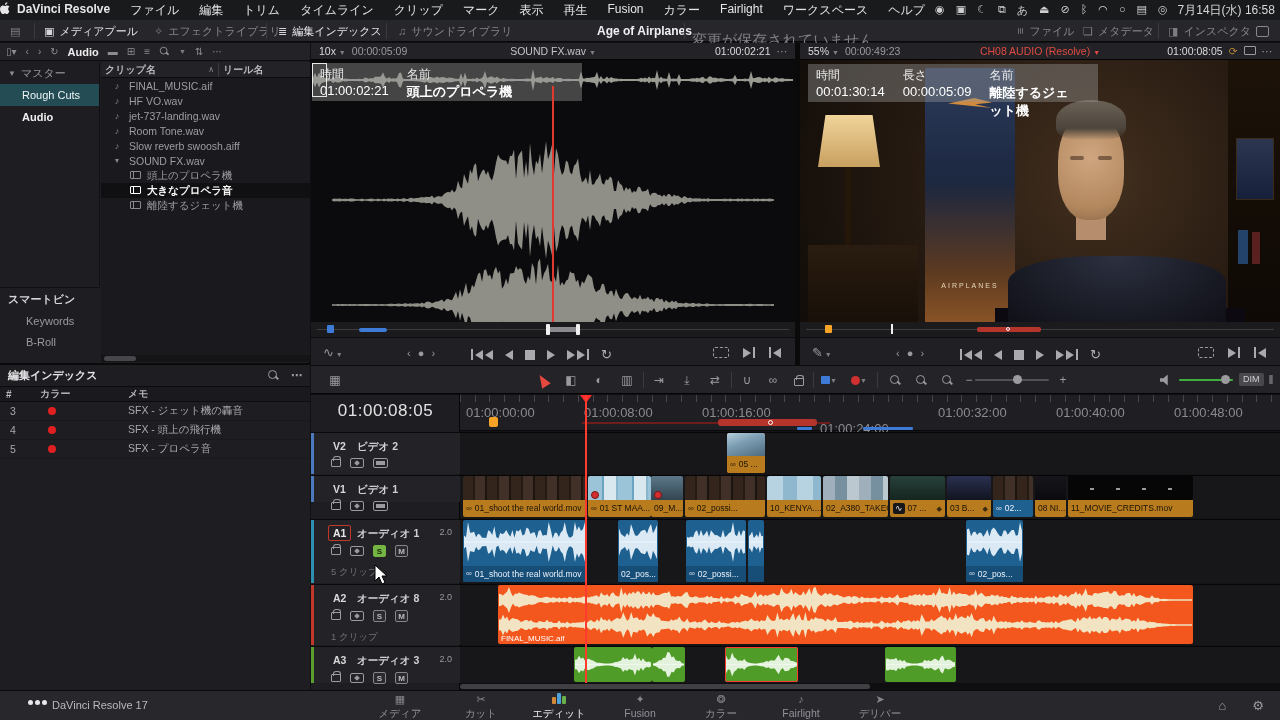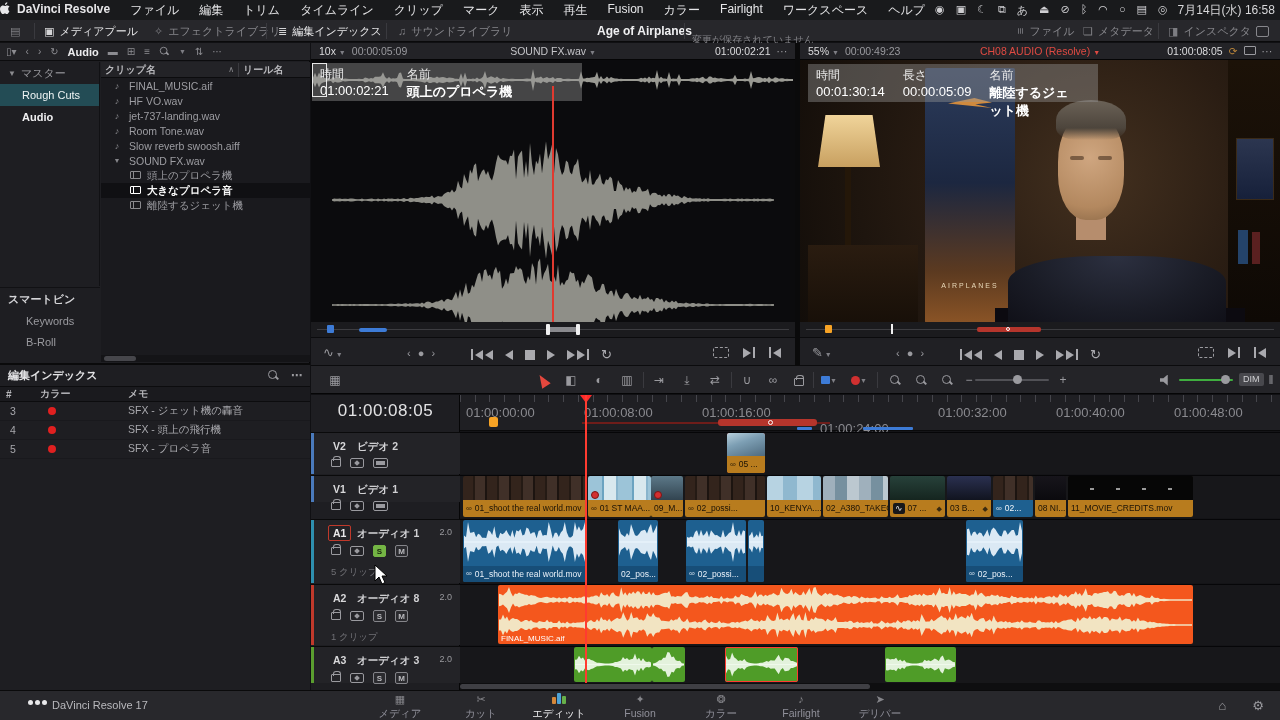--- a/index.html
+++ b/index.html
@@ -13,38 +13,38 @@
 #menu-right{margin-left:auto;display:flex;align-items:center;gap:10px;padding-right:10px;color:#d8d8da}
 #menu-status{display:flex;gap:11px;font-size:11px;color:#cfcfd2}
 #menubar .clock{font-size:12px;white-space:nowrap}
 
 #toolbar2{position:absolute;left:0;top:20px;width:1280px;height:22px;background:#27272b;border-bottom:1px solid #0a0a0b}
 .tb-btn{position:absolute;top:0;height:22px;display:flex;align-items:center;gap:5px;font-size:11px;color:#87878c;white-space:nowrap}
 .tb-btn.on{color:#e8e8ea}
 .tb-ic{font-size:11px;opacity:.9}
 .tb-div{position:absolute;top:3px;width:1px;height:16px;background:#3a3a3f}
 #proj-title{position:absolute;left:597px;top:0;height:22px;display:flex;align-items:center;font-weight:bold;color:#f0f0f2;font-size:12px}
-#save-status{position:absolute;left:692px;top:0;height:40px;display:flex;align-items:center;color:#808085;font-size:10px}
+#save-status{position:absolute;left:692px;top:0;height:40px;display:flex;align-items:center;color:#808085;font-size:15px}
 
 #leftcol{position:absolute;left:0;top:43px;width:310px;height:647px;background:#1e1e22;border-right:1px solid #060607}
 #lp-header{position:absolute;left:0;top:0;width:310px;height:18px;background:#232327;border-bottom:1px solid #0c0c0e;display:flex;align-items:center;gap:9px;padding:0 6px;color:#8c8c91;font-size:10px}
 #lp-header .binname{color:#ececee;font-weight:bold;font-size:11px}
 #bins{position:absolute;left:0;top:19px;width:100px;height:224px;background:#1e1e22;border-right:1px solid #111114}
 .bin-row{position:relative;height:22px;display:flex;align-items:center;font-size:11px;color:#9a9a9f;padding-left:8px;gap:5px}
 .bin-row.sel{background:#234c55;color:#eef4f4}
 .bin-row.open{color:#f0f0f2;font-weight:bold}
 .bin-row .chev{font-size:8px;color:#8a8a8e}
 #smartbins{position:absolute;left:0;top:244px;width:100px;height:75px;border-top:1px solid #111114}
 #smartbins .sb-title{height:22px;display:flex;align-items:center;padding-left:8px;font-weight:bold;color:#d5d5d8}
 #smartbins .sb-item{height:21px;display:flex;align-items:center;padding-left:26px;color:#9a9a9f}
 #cliplist{position:absolute;left:101px;top:19px;width:209px;height:300px;background:#1a1a1e}
 #cl-head{height:16px;background:#232327;border-bottom:1px solid #0c0c0e;display:flex;align-items:center;font-size:10px;color:#b9b9bd;font-weight:bold}
 #cl-head .c1{padding-left:4px;flex:1;display:flex;align-items:center}
 #cl-head .caret{margin-left:auto;margin-right:4px;color:#8a8a8e;font-weight:normal;font-size:8px}
-#cl-head .c2{width:72px;border-left:1px solid #3a3a3f;padding-left:4px}
+#cl-head .c2{width:92px;border-left:1px solid #3a3a3f;padding-left:4px}
 .cl-row{height:15px;display:flex;align-items:center;font-size:10.5px;color:#9d9da2;gap:6px}
 .cl-row .ic{width:12px;text-align:center;font-size:9px;color:#85858a}
 .cl-row.lv0{padding-left:10px}
 .cl-row.lv1{padding-left:28px}
 .cl-row.sel{background:#101013;color:#fafafa;font-weight:bold}
 .subic{display:inline-block;width:11px;height:8px;border:1px solid #8a8a8e;border-radius:1px;position:relative}
 .subic:after{content:"";position:absolute;left:2px;top:0;bottom:0;width:1px;background:#8a8a8e}
 .cl-row.sel .subic,.cl-row.sel .subic:after{border-color:#fff;background-color:transparent}
 .cl-row.sel .subic:after{background:#fff}
 #cl-hscroll{position:absolute;left:101px;top:312px;width:209px;height:7px;background:#141417}

